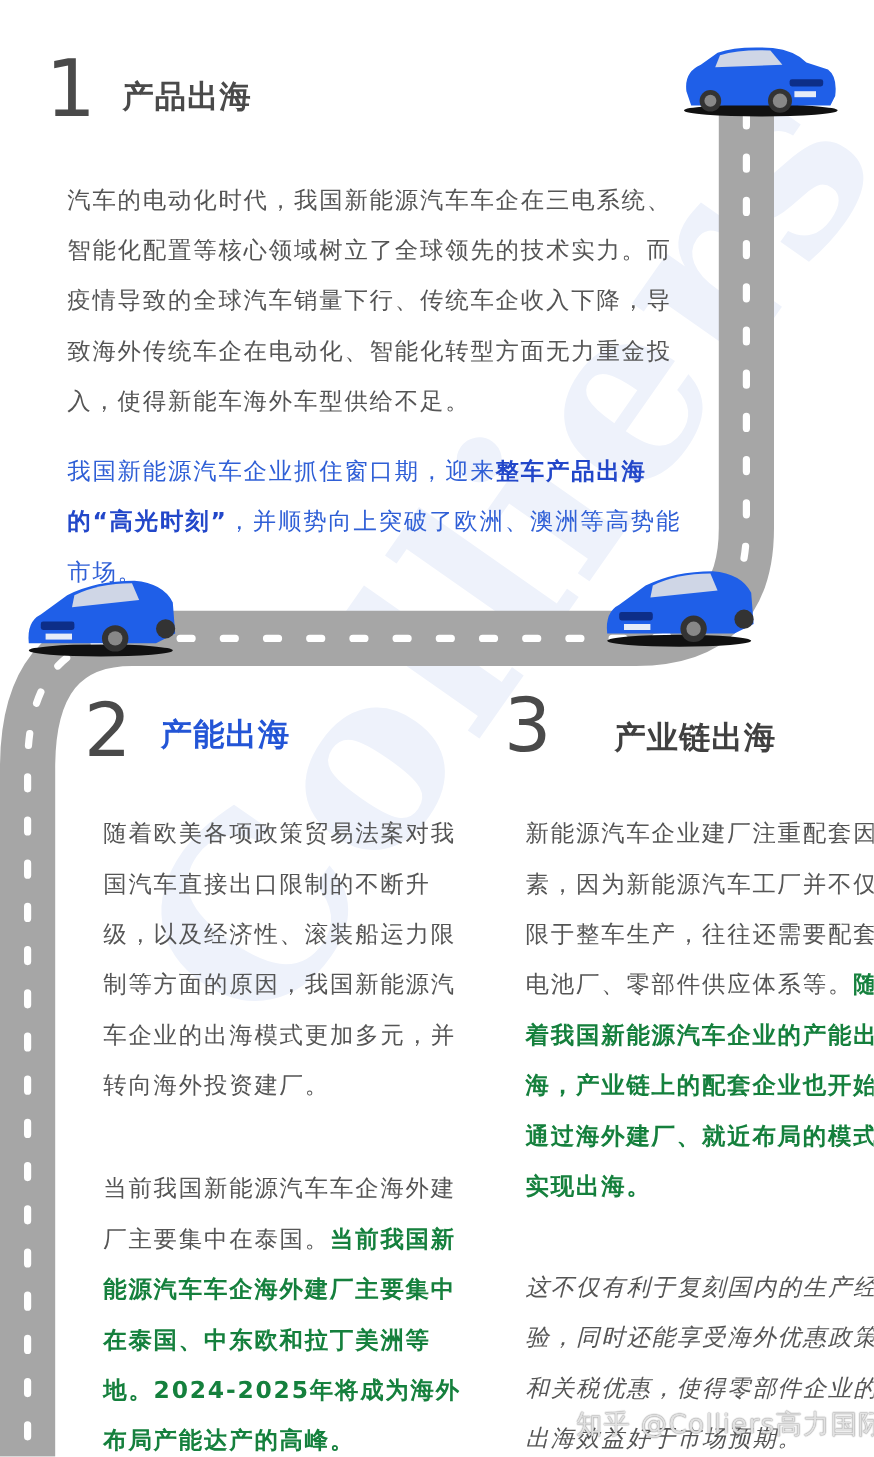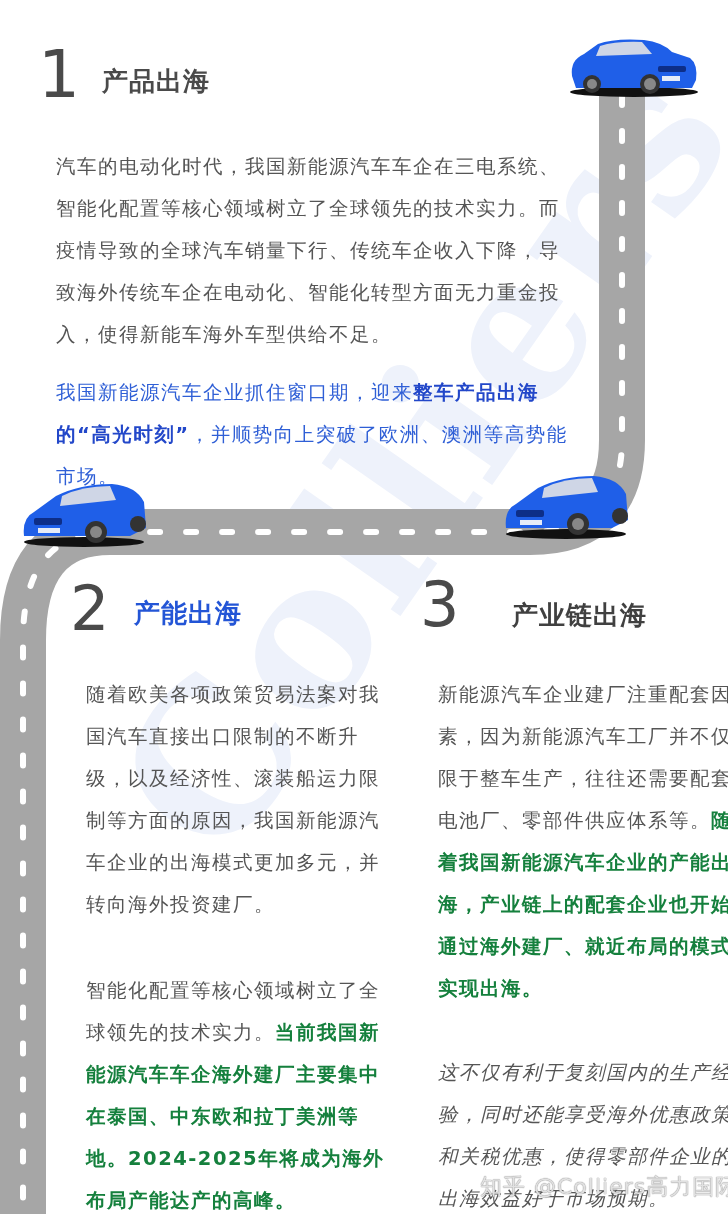--- a/index.html
+++ b/index.html
@@ -87,21 +87,21 @@
   <div class="section-num" style="left:38px; top:42px; font-size:66px;">1</div>
   <div class="section-title" style="left:102px; top:68px; color:#4a4a4a;">产品出海</div>
   <p class="para" style="left:38px; top:128px; width:520px;">汽车的电动化时代，我国新能源汽车车企在三电系统、智能化配置等核心领域树立了全球领先的技术实力。而疫情导致的全球汽车销量下行、传统车企收入下降，导致海外传统车企在电动化、智能化转型方面无力重金投入，使得新能车海外车型供给不足。</p>
   <p class="para blue" style="left:38px; top:354px; width:520px;"><span>我国新能源汽车企业抓住窗口期，迎来</span><b>整车产品出海的“高光时刻”</b><span>，并顺势向上突破了欧洲、澳洲等高势能市场。</span></p>
 </div>
 
 <div>
   <div class="section-num" style="left:70px; top:578px; font-size:62px;">2</div>
   <div class="section-title" style="left:134px; top:600px; color:#2355d6;">产能出海</div>
   <p class="para" style="left:68px; top:656px; width:306px;">随着欧美各项政策贸易法案对我国汽车直接出口限制的不断升级，以及经济性、滚装船运力限制等方面的原因，我国新能源汽车企业的出海模式更加多元，并转向海外投资建厂。</p>
-  <p class="para" style="left:68px; top:952px; width:306px;"><span>智能化配置等核心领域树立了全球领先的技术实力。</span><b>当前我国新能源汽车车企海外建厂主要集中在泰国、中东欧和拉丁美洲等地。2024-2025年将成为海外布局产能达产的高峰。</b></p>
+  <p class="para" style="left:68px; top:952px; width:306px;"><span>当前我国新能源汽车车企海外建厂主要集中在泰国。</span><b>当前我国新能源汽车车企海外建厂主要集中在泰国、中东欧和拉丁美洲等地。2024-2025年将成为海外布局产能达产的高峰。</b></p>
 </div>
 
 <div>
   <div class="section-num" style="left:420px; top:574px; font-size:62px;">3</div>
   <div class="section-title" style="left:512px; top:602px; color:#404040;text-align:right;">产业链出海</div>
   <p class="para" style="left:420px; top:656px; width:306px;"><span>新能源汽车企业建厂注重配套因素，因为新能源汽车工厂并不仅限于整车生产，往往还需要配套电池厂、零部件供应体系等。</span><b>随着我国新能源汽车企业的产能出海，产业链上的配套企业也开始通过海外建厂、就近布局的模式实现出海。</b></p>
   <p class="para" style="left:420px; top:1034px; width:306px;font-style:italic;">这不仅有利于复刻国内的生产经验，同时还能享受海外优惠政策和关税优惠，使得零部件企业的出海效益好于市场预期。</p>
 </div>
 
 <div class="zhihu-wm">知乎 @Colliers高力国际</div>

